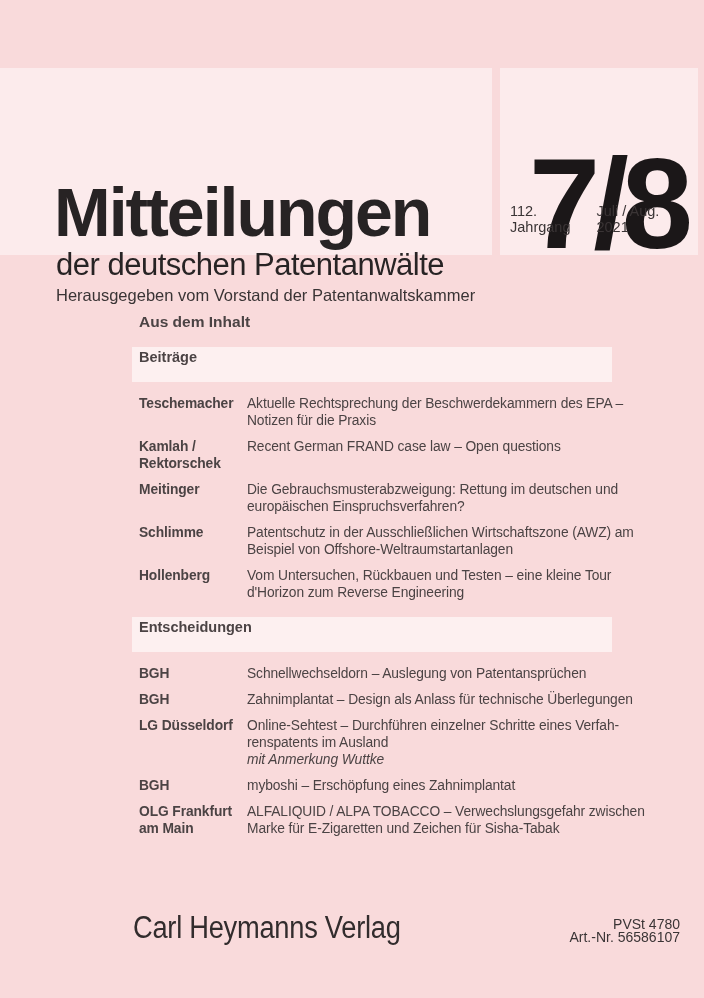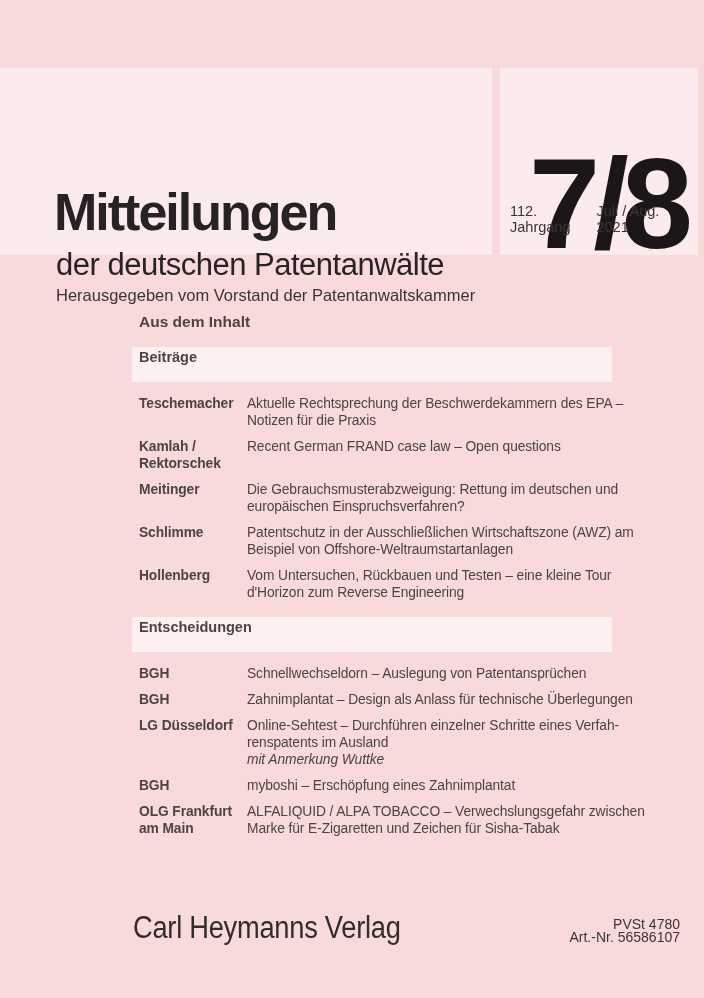--- a/index.html
+++ b/index.html
@@ -11,21 +11,21 @@
     font-family:"Liberation Sans", sans-serif;
     overflow:hidden;
   }
   
   .panel { position:absolute; background:var(--panel,#fcebec); }
   #masthead-panel { left:0; top:68px; width:492px; height:187px; }
   #issue-panel    { left:500px; top:68px; width:198px; height:187px; }
 
   #journal-title {
     position:absolute; left:54px; top:116px;
-    font-size:52px; line-height:56px; font-weight:700;
+    font-size:68px; line-height:56px; font-weight:700;
     letter-spacing:-2px; color:var(--ink,#272324);
   }
   #journal-subtitle {
     position:absolute; left:56px; top:182px;
     font-size:31px; line-height:30px; font-weight:400;
     letter-spacing:-0.5px; color:var(--ink,#272324);
   }
   #publisher-line {
     position:absolute; left:56px; top:218px;
     font-size:16.5px; line-height:18px; color:var(--ink-soft,#3a3435);

